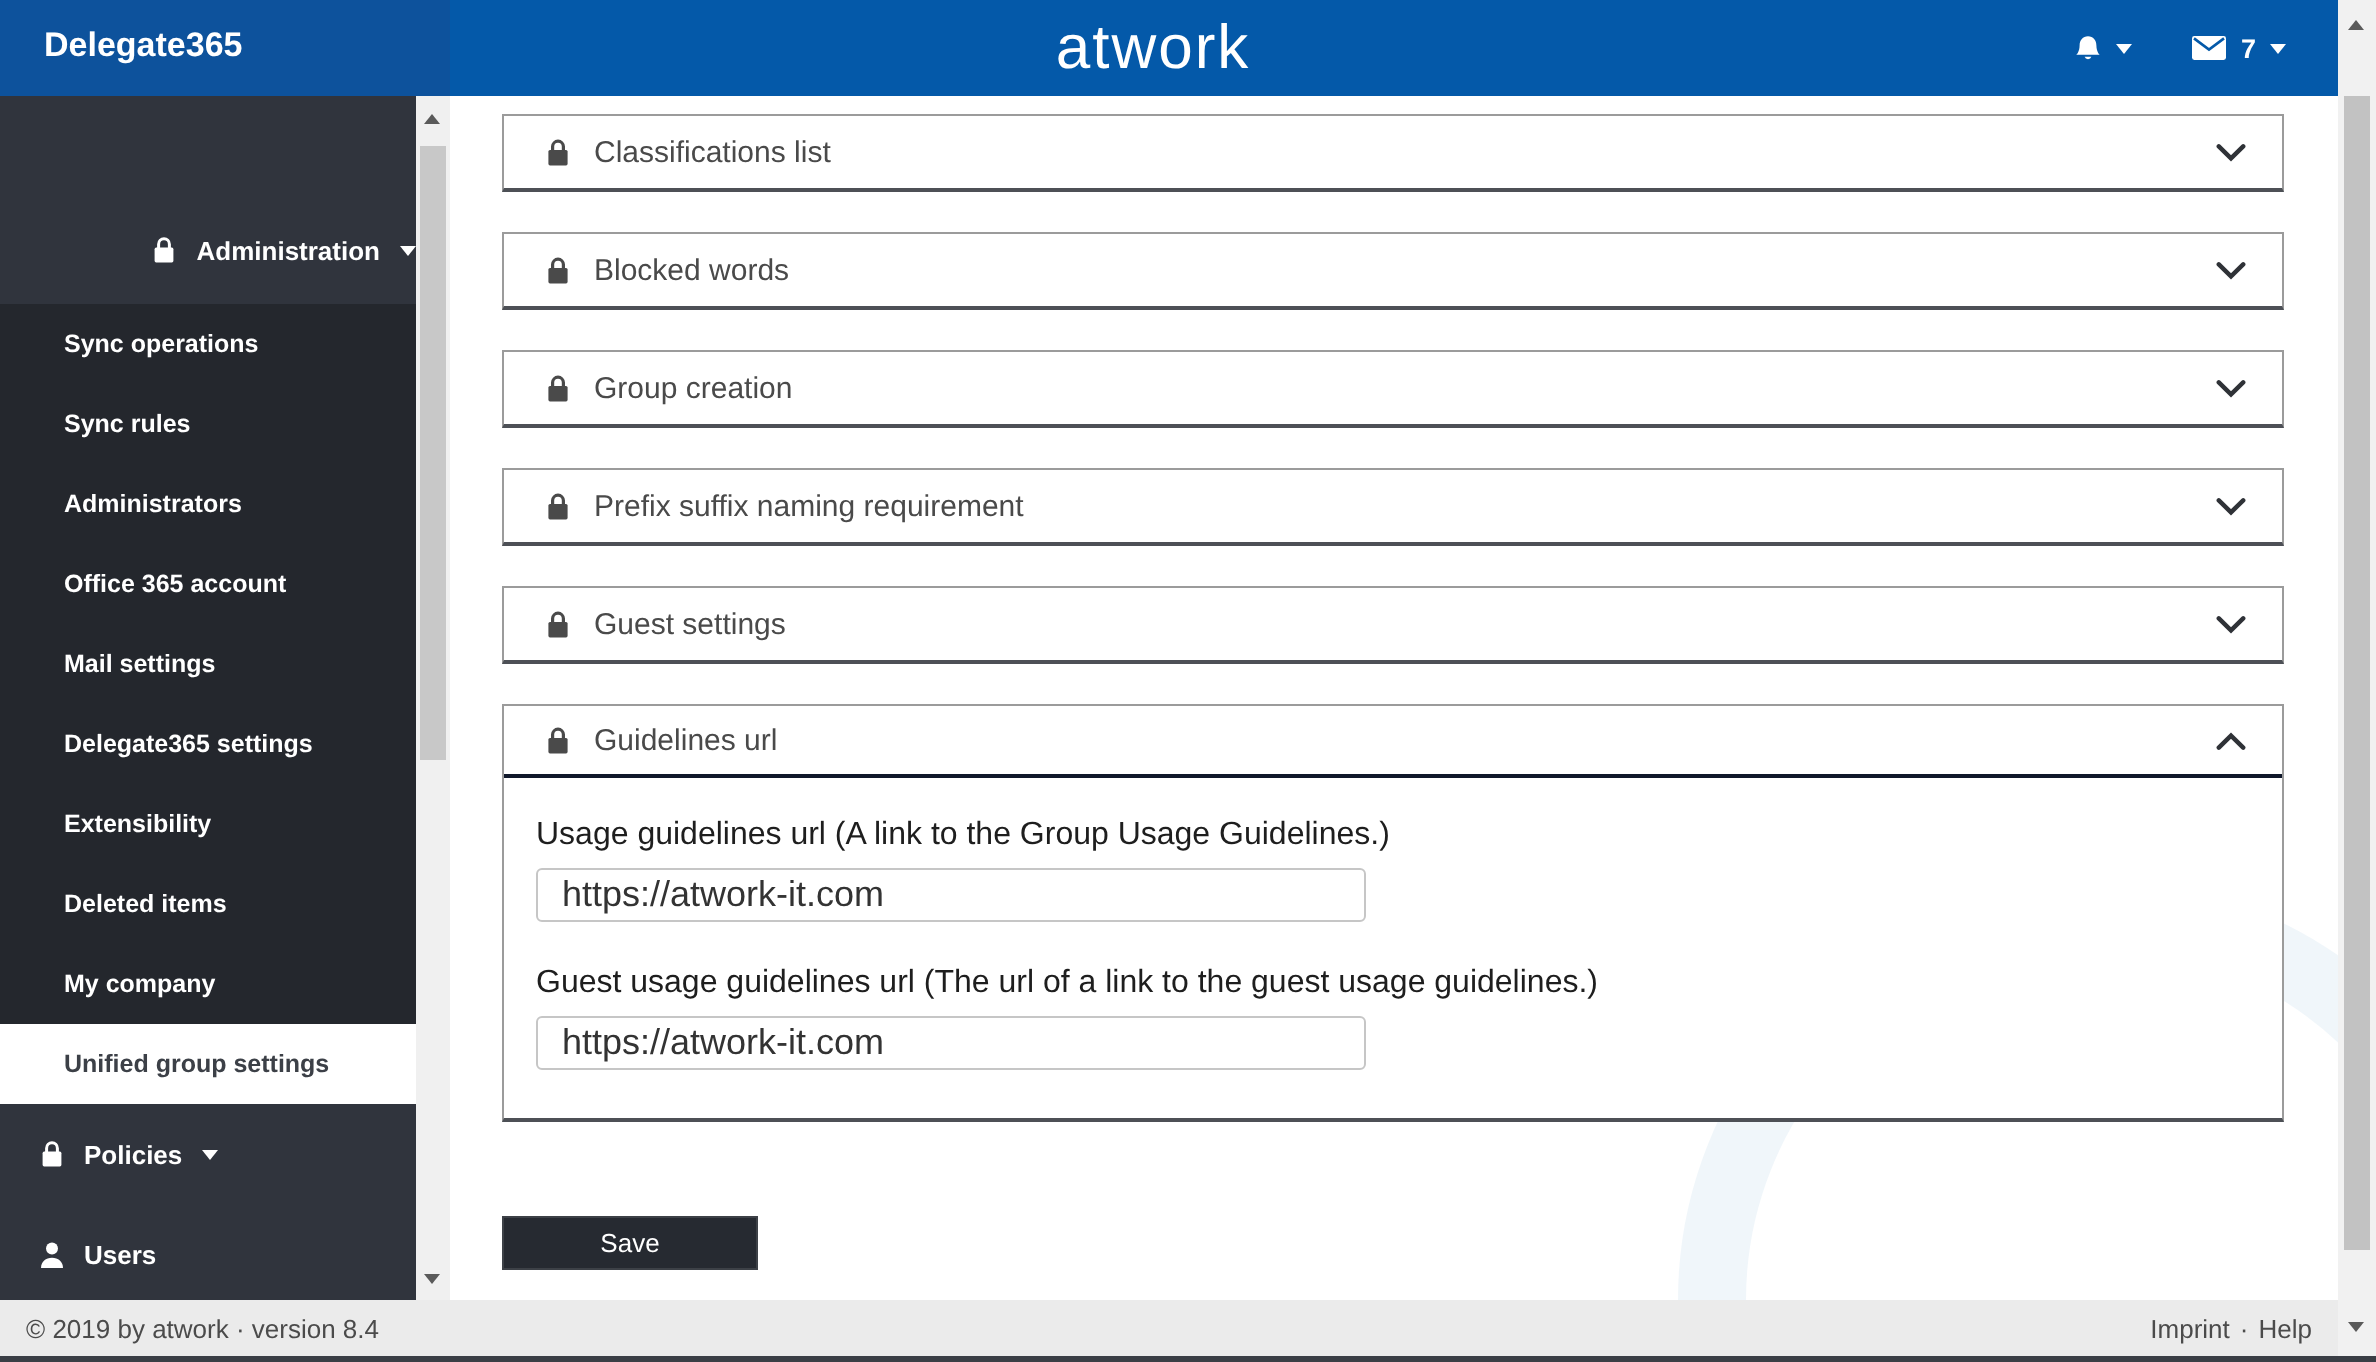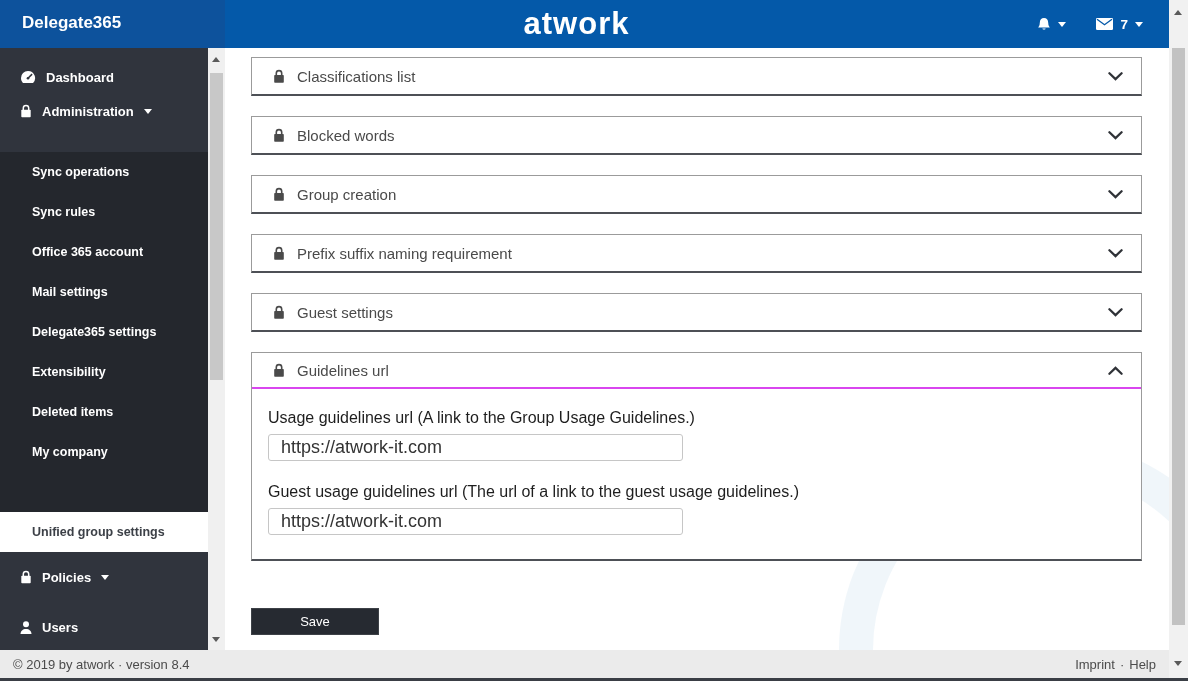--- a/index.html
+++ b/index.html
@@ -6,21 +6,21 @@
   html,body { background:#888; }
   .app {
     position:relative; width:1188px; height:681px; overflow:hidden;
     background:#fff; font-family:"Liberation Sans", sans-serif;
   }
   
   .topbar { position:absolute; left:0; top:0; width:1169px; height:48px; background:#0459a9; }
   .brand-strip { position:absolute; left:0; top:0; width:225px; height:48px; background:#0d529c; }
   .brand { position:absolute; left:22px; top:13px; color:#fff; font-size:17px; font-weight:bold; }
   .logo { position:absolute; left:0; right:16px; top:6px; text-align:center; color:#fff;
-          font-size:31px; font-weight:bold; letter-spacing:1px; }
+          font-size:31px; font-weight:normal; letter-spacing:1px; }
   .top-right { position:absolute; right:26px; top:0; height:48px; display:flex; align-items:center; gap:30px; color:#fff; }
   .tr-group { display:flex; align-items:center; gap:7px; font-size:13.5px; font-weight:bold; cursor:pointer; }
   .caret-down { width:0; height:0; border-left:4.5px solid transparent; border-right:4.5px solid transparent; border-top:5px solid currentColor; display:inline-block; }
   
   .sidebar { position:absolute; left:0; top:48px; width:208px; height:602px; background:#30343d; overflow:hidden; }
   .side-item { position:absolute; left:0; width:208px; height:30px; display:flex; align-items:center;
                padding-left:20px; gap:10px; color:#fff; font-size:13px; font-weight:bold; cursor:pointer; }
   .submenu { position:absolute; left:0; top:104px; width:208px; height:360px; background:#24272d; }
   .sub-item { height:40px; display:flex; align-items:center; padding-left:32px; color:#fff;
               font-size:12.5px; font-weight:bold; cursor:pointer; }
@@ -35,21 +35,21 @@
   
   .main { position:absolute; left:225px; top:48px; width:944px; height:602px; background:#fff; overflow:hidden; }
   .deco-arc { position:absolute; right:-90px; bottom:-210px; width:420px; height:420px; border-radius:50%;
               border:34px solid rgba(222,235,243,0.45); }
   .panel { position:absolute; left:26px; width:891px; background:#fff;
            border:1px solid #9b9b9b; border-bottom:2px solid #4d5056; }
   .panel-header { height:36px; display:flex; align-items:center; padding:0 18px 0 21px; cursor:pointer; }
   .panel-title { font-size:15px; color:#4a4a4a; margin-left:12px; }
   .panel-lock { color:#4a4a4a; }
   .panel-chevron { margin-left:auto; color:#2f3237; display:inline-flex; }
-  .panel.expanded .panel-header { border-bottom:2px solid #d946ef; }
+  .panel.expanded .panel-header { border-bottom:2px solid #0f172a; }
   .panel-body { position:relative; padding:20px 16px 0 16px; }
   .field-label { font-size:16px; color:#1e1e1e; margin-bottom:7px; }
   .text-input { width:415px; height:27px; border:1px solid #c6c6c6; border-radius:3px;
                 padding:0 12px; font-size:18px; color:#333; font-family:"Liberation Sans", sans-serif; display:block; margin-bottom:22px; }
   .save-btn { position:absolute; left:26px; top:560px; width:128px; height:27px; background:#262a31;
               color:#fff; border:1px solid #3d4147; font-size:13px; font-family:"Liberation Sans", sans-serif; cursor:pointer; }
   
   .main-scroll { position:absolute; right:0; top:0; width:19px; height:678px; background:#f1f1f1; z-index:5; }
   .main-scroll .thumb { position:absolute; left:3px; top:48px; width:13px; height:577px; background:#c2c2c2; }
   
@@ -85,47 +85,40 @@
               <path d="M1 1.2l7.5 5.6L16 1.2" stroke="#0459a9" stroke-width="1.3" fill="none"></path>
             </svg>
         </span>
         <span>7</span>
         <span class="caret-down"></span>
       </div>
     </div>
   </div>
 
   <div class="sidebar">
-    <div class="side-item" style="top:14px;">
-      <span class="icon">
-        <svg width="16" height="14" viewBox="0 0 16 14">
-            <path d="M8 1A7 7 0 0 0 1 8c0 1.9.75 3.6 1.95 4.9h10.1A7 7 0 0 0 8 1z" fill="currentColor"></path>
-            <line x1="8" y1="8.2" x2="12.1" y2="4.1" stroke="#30343d" stroke-width="1.5"></line>
-            <circle cx="8" cy="8.2" r="1.3" fill="#30343d"></circle>
-          </svg>
-      </span>
-      <span>Dashboard</span>
-    </div>
-    <div class="side-item" style="top:48px;">
+    <div class="side-item" style="top:62px;justify-content:flex-end;">
       <span class="icon">
         <svg width="12" height="14" viewBox="0 0 12 14">
             <path d="M3.3 6V4.1a2.7 2.7 0 0 1 5.4 0V6" fill="none" stroke="#fff" stroke-width="1.5"></path>
             <rect x="1.3" y="5.8" width="9.4" height="7.4" rx="0.8" fill="#fff"></rect>
           </svg>
       </span>
       <span>Administration</span>
       <span class="caret-down"></span>
     </div>
 
     <div class="submenu">
       <div class="sub-item">
           <span>Sync operations</span>
         </div>
       <div class="sub-item">
           <span>Sync rules</span>
+        </div>
+      <div class="sub-item">
+          <span>Administrators</span>
         </div>
       <div class="sub-item">
           <span>Office 365 account</span>
         </div>
       <div class="sub-item">
           <span>Mail settings</span>
         </div>
       <div class="sub-item">
           <span>Delegate365 settings</span>
         </div>

